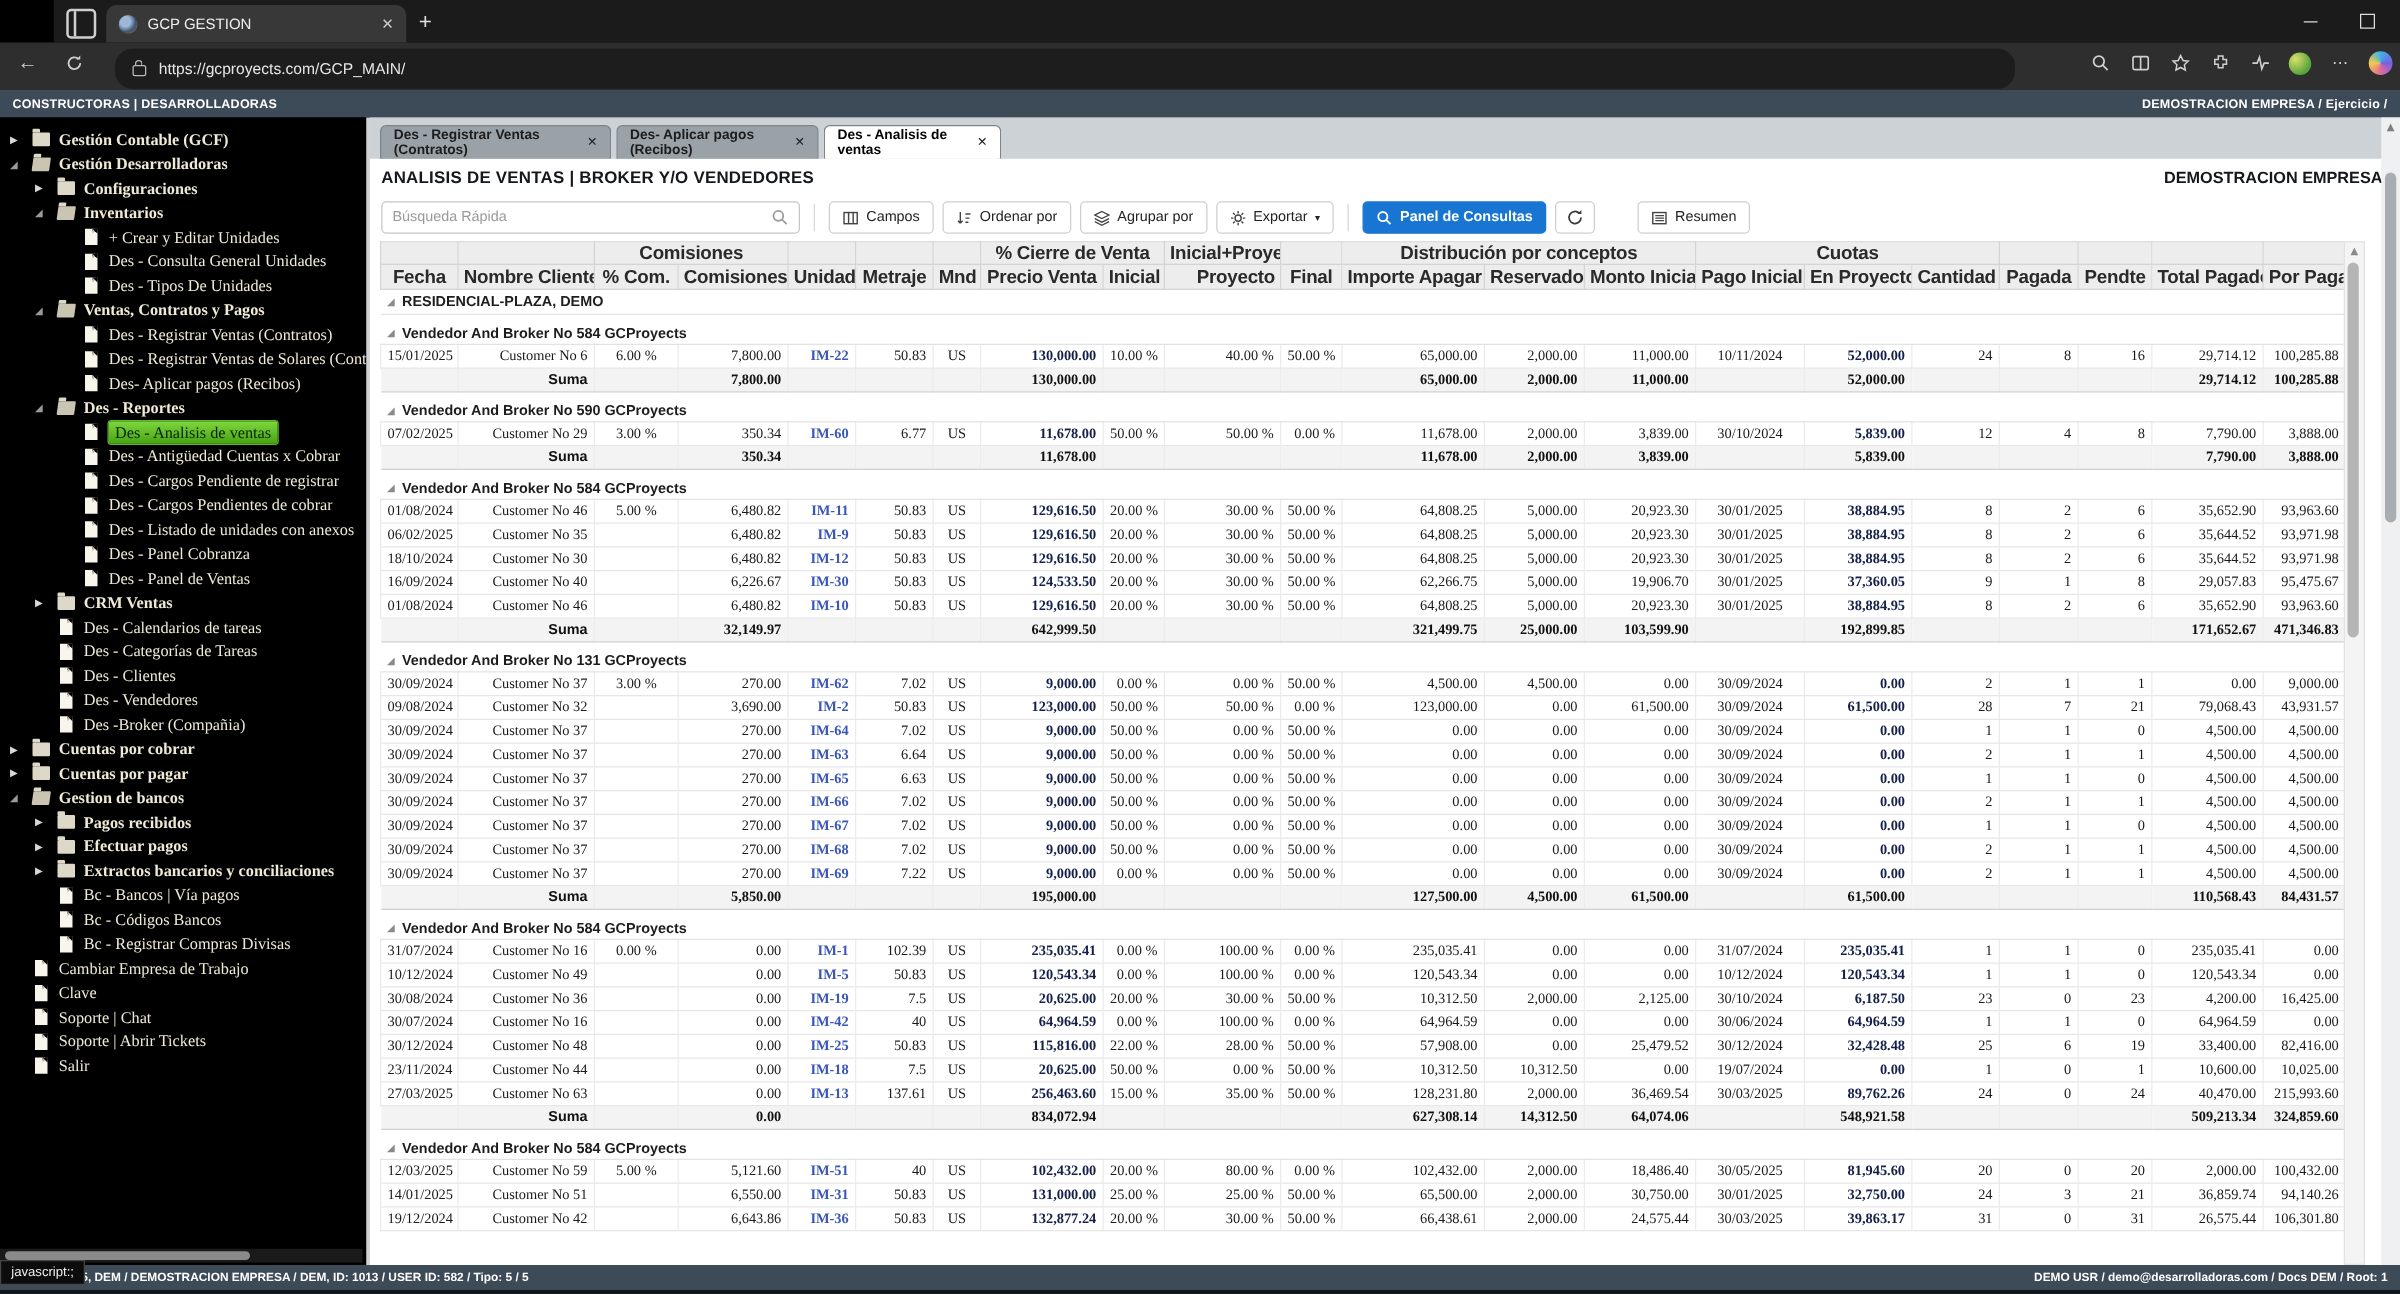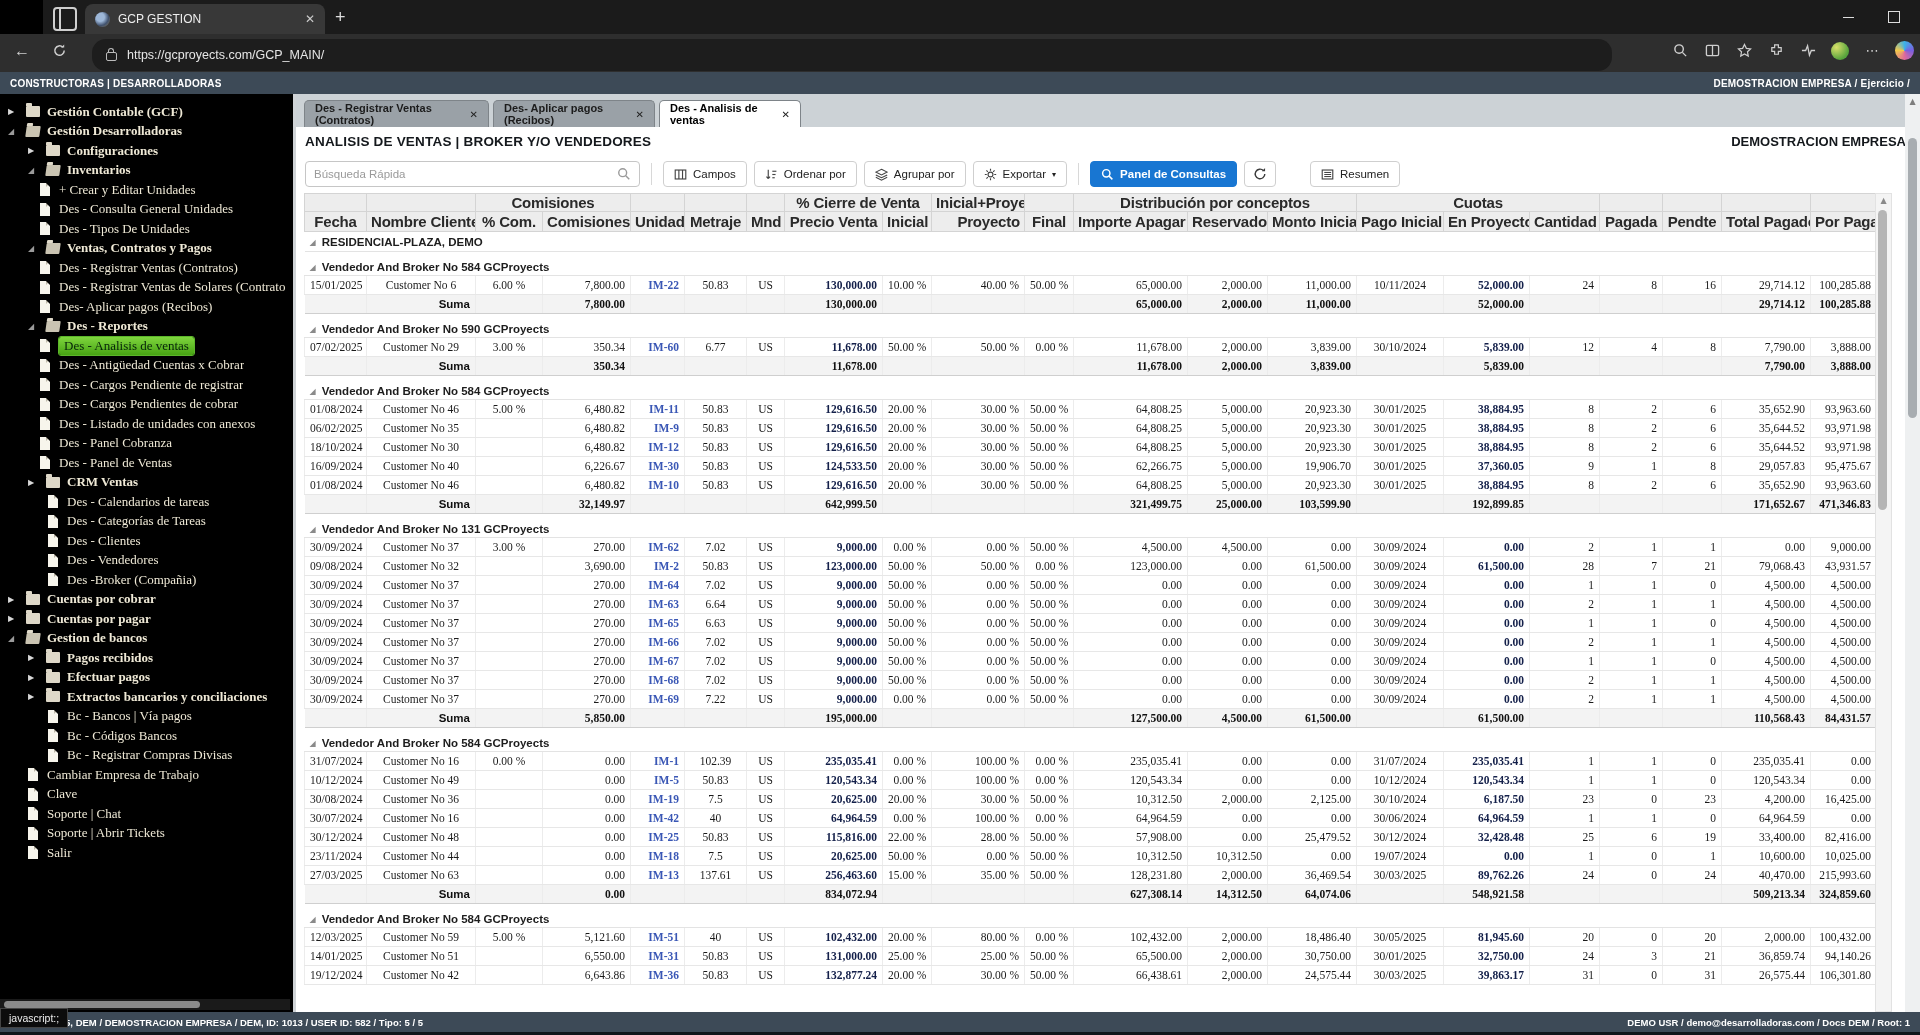--- a/index.html
+++ b/index.html
@@ -38,21 +38,21 @@
     padding:0 10px;box-sizing:border-box;border-bottom:3px solid #10151a;}
   .jstip{position:absolute;left:0;top:1008px;height:18px;background:#0c0c0c;color:#eee;font-size:10.5px;
     font-weight:normal;display:flex;align-items:center;padding:0 8px;border:1px solid #444;z-index:60;}
 
   
   .sidebar{position:absolute;left:0;top:94px;width:296px;height:918px;background:#000;overflow:hidden;
     border-right:3px solid #cfd3d6;box-sizing:border-box;}
   .tree{position:absolute;left:0;top:8px;width:100%;}
   .tree-item{height:19.5px;display:flex;align-items:center;white-space:nowrap;overflow:hidden;
     font-family:"Liberation Serif",serif;font-size:13px;color:#efe9d6;}
-  .tree-item.lvl0{padding-left:8px;} .tree-item.lvl1{padding-left:28px;} .tree-item.lvl2{padding-left:20px;}
+  .tree-item.lvl0{padding-left:8px;} .tree-item.lvl1{padding-left:28px;} .tree-item.lvl2{padding-left:48px;}
   .tw{width:16px;flex:0 0 auto;font-family:"DejaVu Sans",sans-serif;font-size:8px;color:#d8d8d8;}
   .tw.exp{color:#9a9a9a;}
   .ic-folder{width:14px;height:11px;background:#ded8c8;border-radius:1px;position:relative;margin:0 7px 0 2px;flex:0 0 auto;}
   .ic-folder:before{content:"";position:absolute;left:0;top:-3px;width:6px;height:3px;background:#ded8c8;border-radius:1px 1px 0 0;}
   .ic-folder.open{background:#cac4b2;transform:skewX(-8deg);}
   .ic-file{width:10px;height:13px;background:#f7f5ec;position:relative;margin:0 9px 0 4px;flex:0 0 auto;}
   .ic-file:before{content:"";position:absolute;right:0;top:0;border:2.5px solid #000;border-color:#000 #000 transparent transparent;border-left-color:#bdb8a8;border-bottom-color:transparent;}
   .tree-item .lbl{overflow:hidden;text-overflow:clip;}
   .tree-item.bold .lbl{font-weight:bold;}
   .tree-item.selected .lbl{background:linear-gradient(#7fd63e,#47a313);color:#06230a;padding:1px 5px;border-radius:2px;outline:1px solid #5cb62a;}
@@ -86,21 +86,21 @@
   
   .grid{position:absolute;left:8px;top:99px;width:1572px;}
   table{border-collapse:collapse;table-layout:fixed;width:1572px;}
   thead th{background:#ededed;border:1px solid #d4d4d4;font-size:15px;color:#2a2a2a;
     font-weight:bold;padding:0 4px;height:16px;letter-spacing:-.2px;overflow:hidden;white-space:nowrap;}
   thead tr.cols th{height:19px;}
   th.th-right{text-align:right;}
   td{font-family:"Liberation Serif",serif;font-size:11.5px;color:#1a1a1a;height:19px;padding:0 5px;
     border-right:1px solid #ececec;border-bottom:1px solid #e7e7e7;overflow:hidden;white-space:nowrap;box-sizing:border-box;}
   tr.datarow td:first-child{border-left:1px solid #ececec;}
-  td.al{text-align:center;} td.ac{text-align:center;} td.ar{text-align:right;}
+  td.al{text-align:right;} td.ac{text-align:center;} td.ar{text-align:right;}
   td.bold-num{font-weight:bold;color:#14204a;}
   td.linkcell{text-align:right;} td.linkcell span{color:#3a57b5;font-weight:bold;cursor:pointer;}
   tr.topgroup td, tr.grouprow td{border:none;background:#fff;font-family:"Liberation Sans",sans-serif;
     font-weight:bold;font-size:11.5px;color:#1d1d1d;border-bottom:1px solid #e3e3e3;height:20px;}
   tr.grouprow td{padding-top:6px;height:24px;}
   .gtri{display:inline-block;font-family:"DejaVu Sans",sans-serif;font-size:8px;color:#8a8a8a;margin-right:6px;transform:translateY(-1px);}
   tr.sumarow td{background:#f3f3f3;border-top:1px solid #9f9f9f;border-bottom:1px solid #cfcfcf;
     font-weight:bold;color:#111;}
   tr.sumarow td.slabel{font-family:Liberation Sans, sans-serif;text-align:right;}
 

